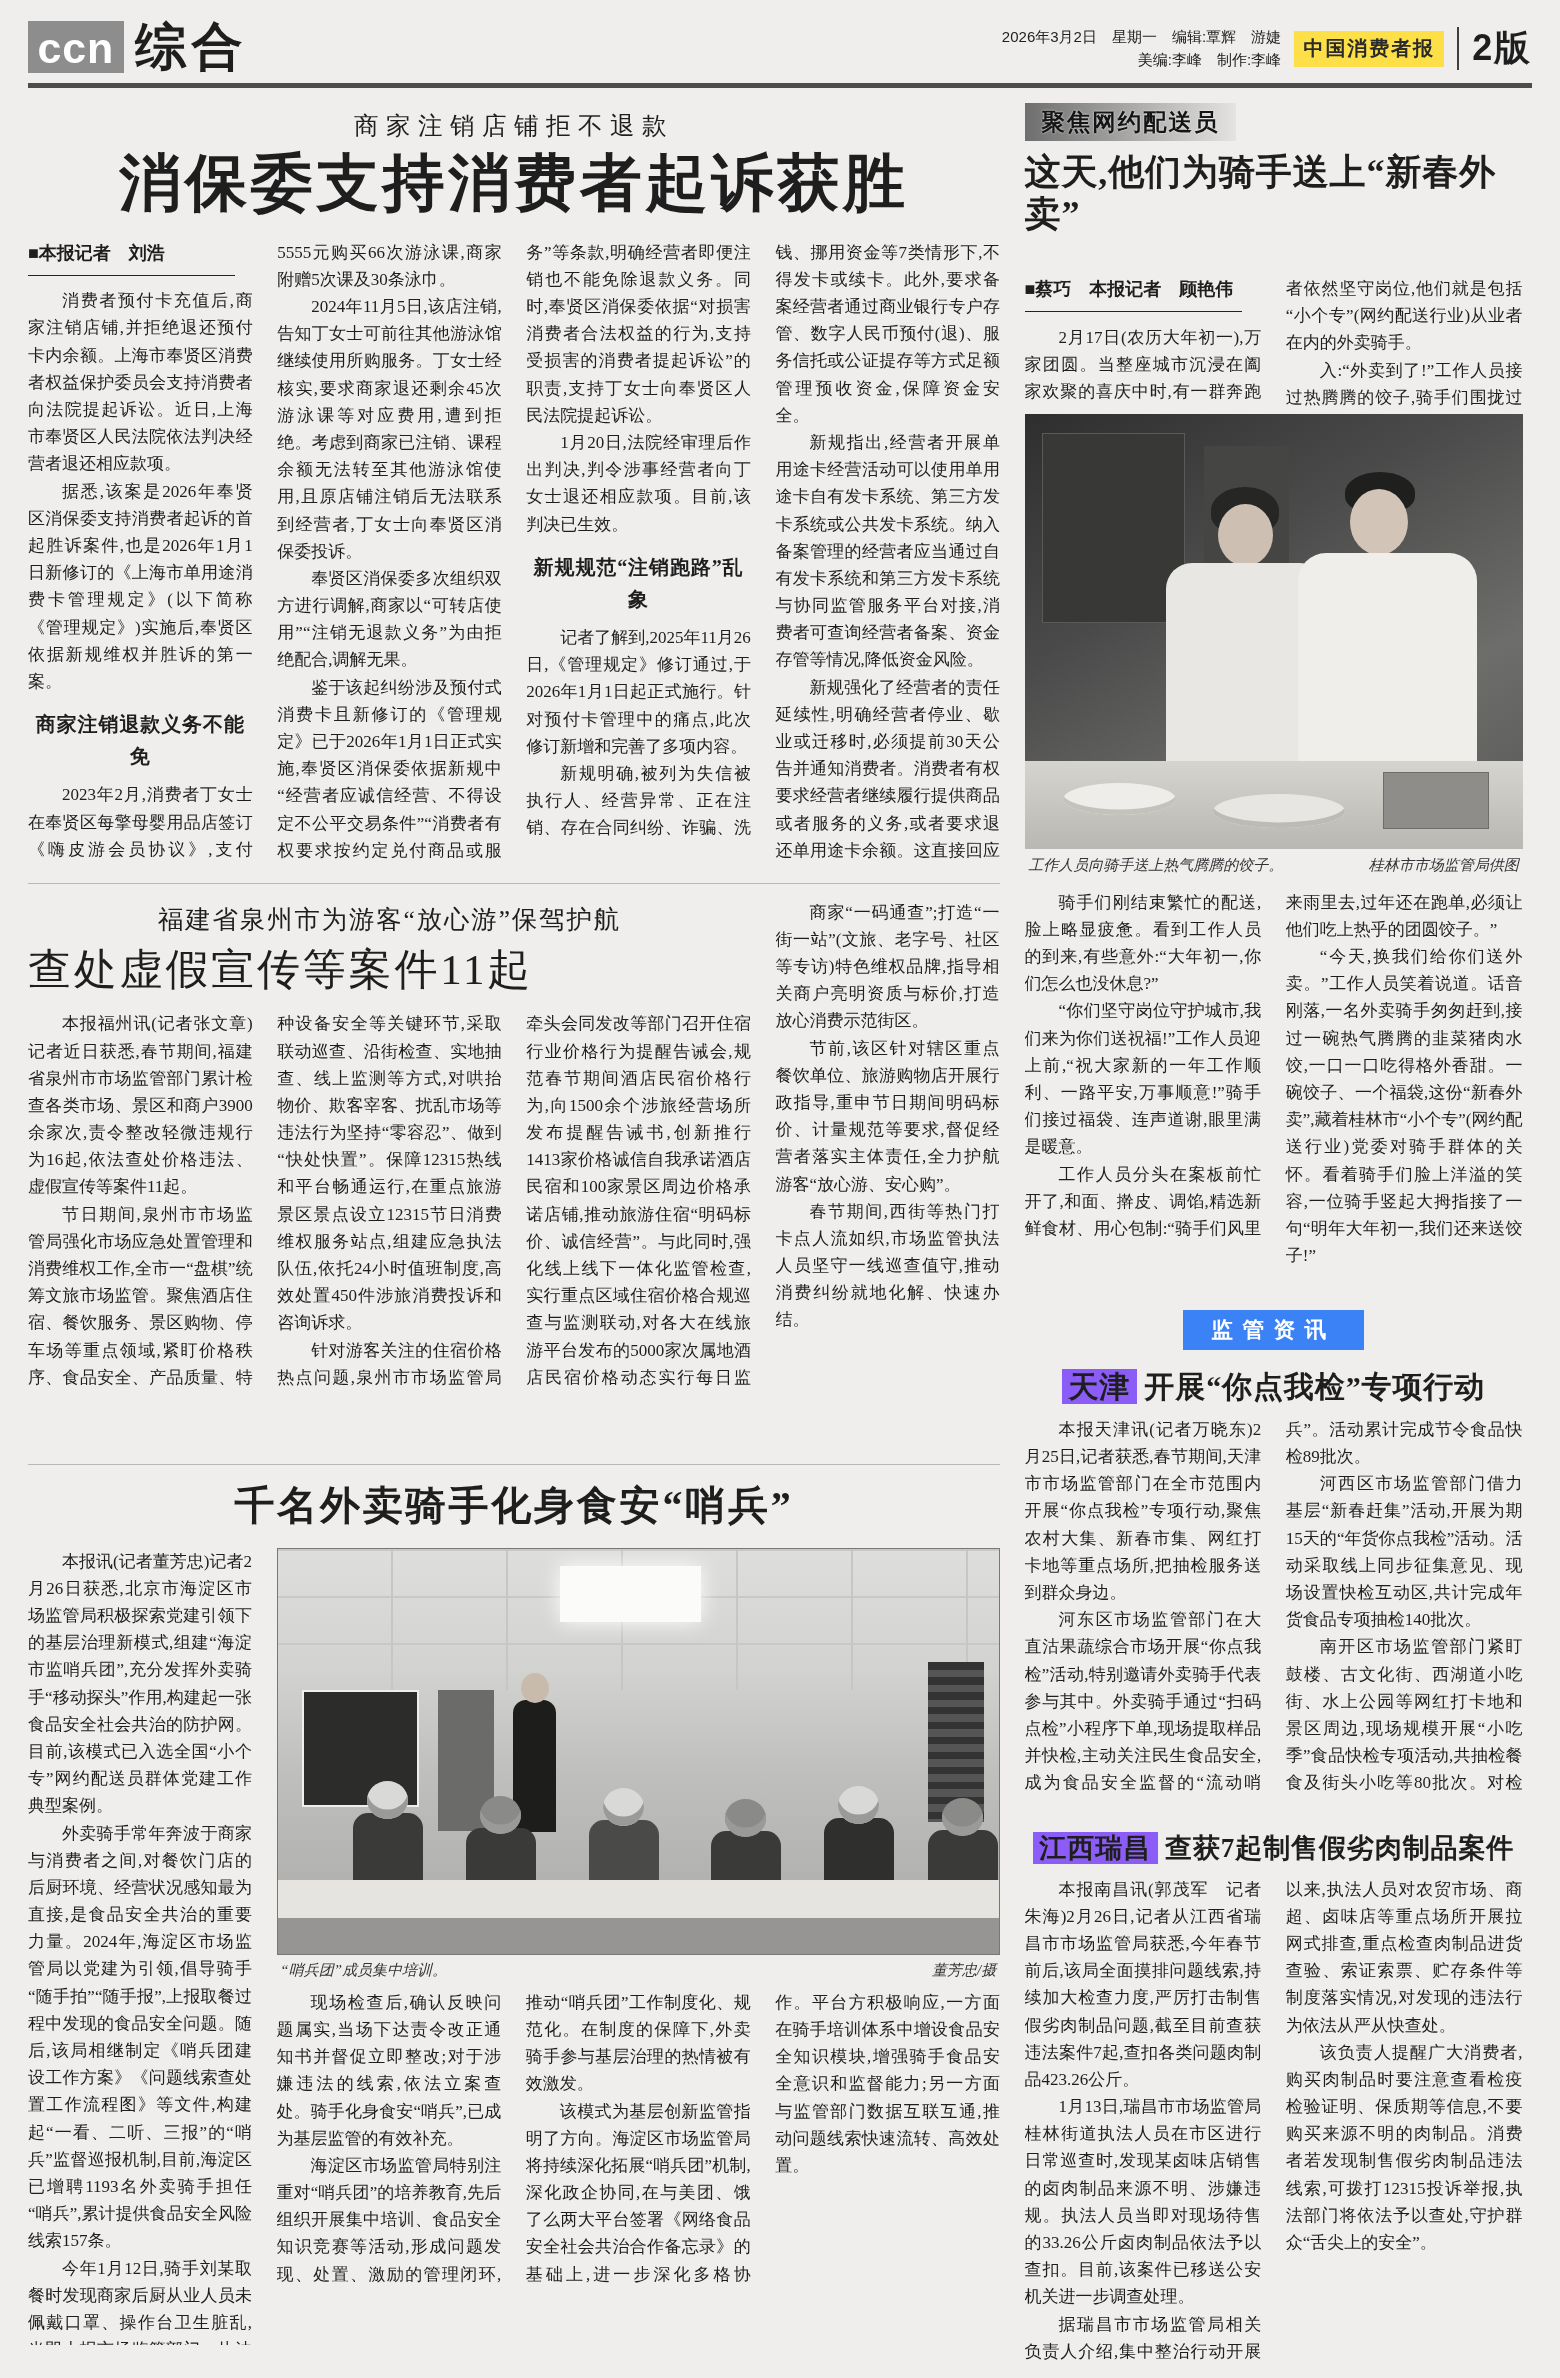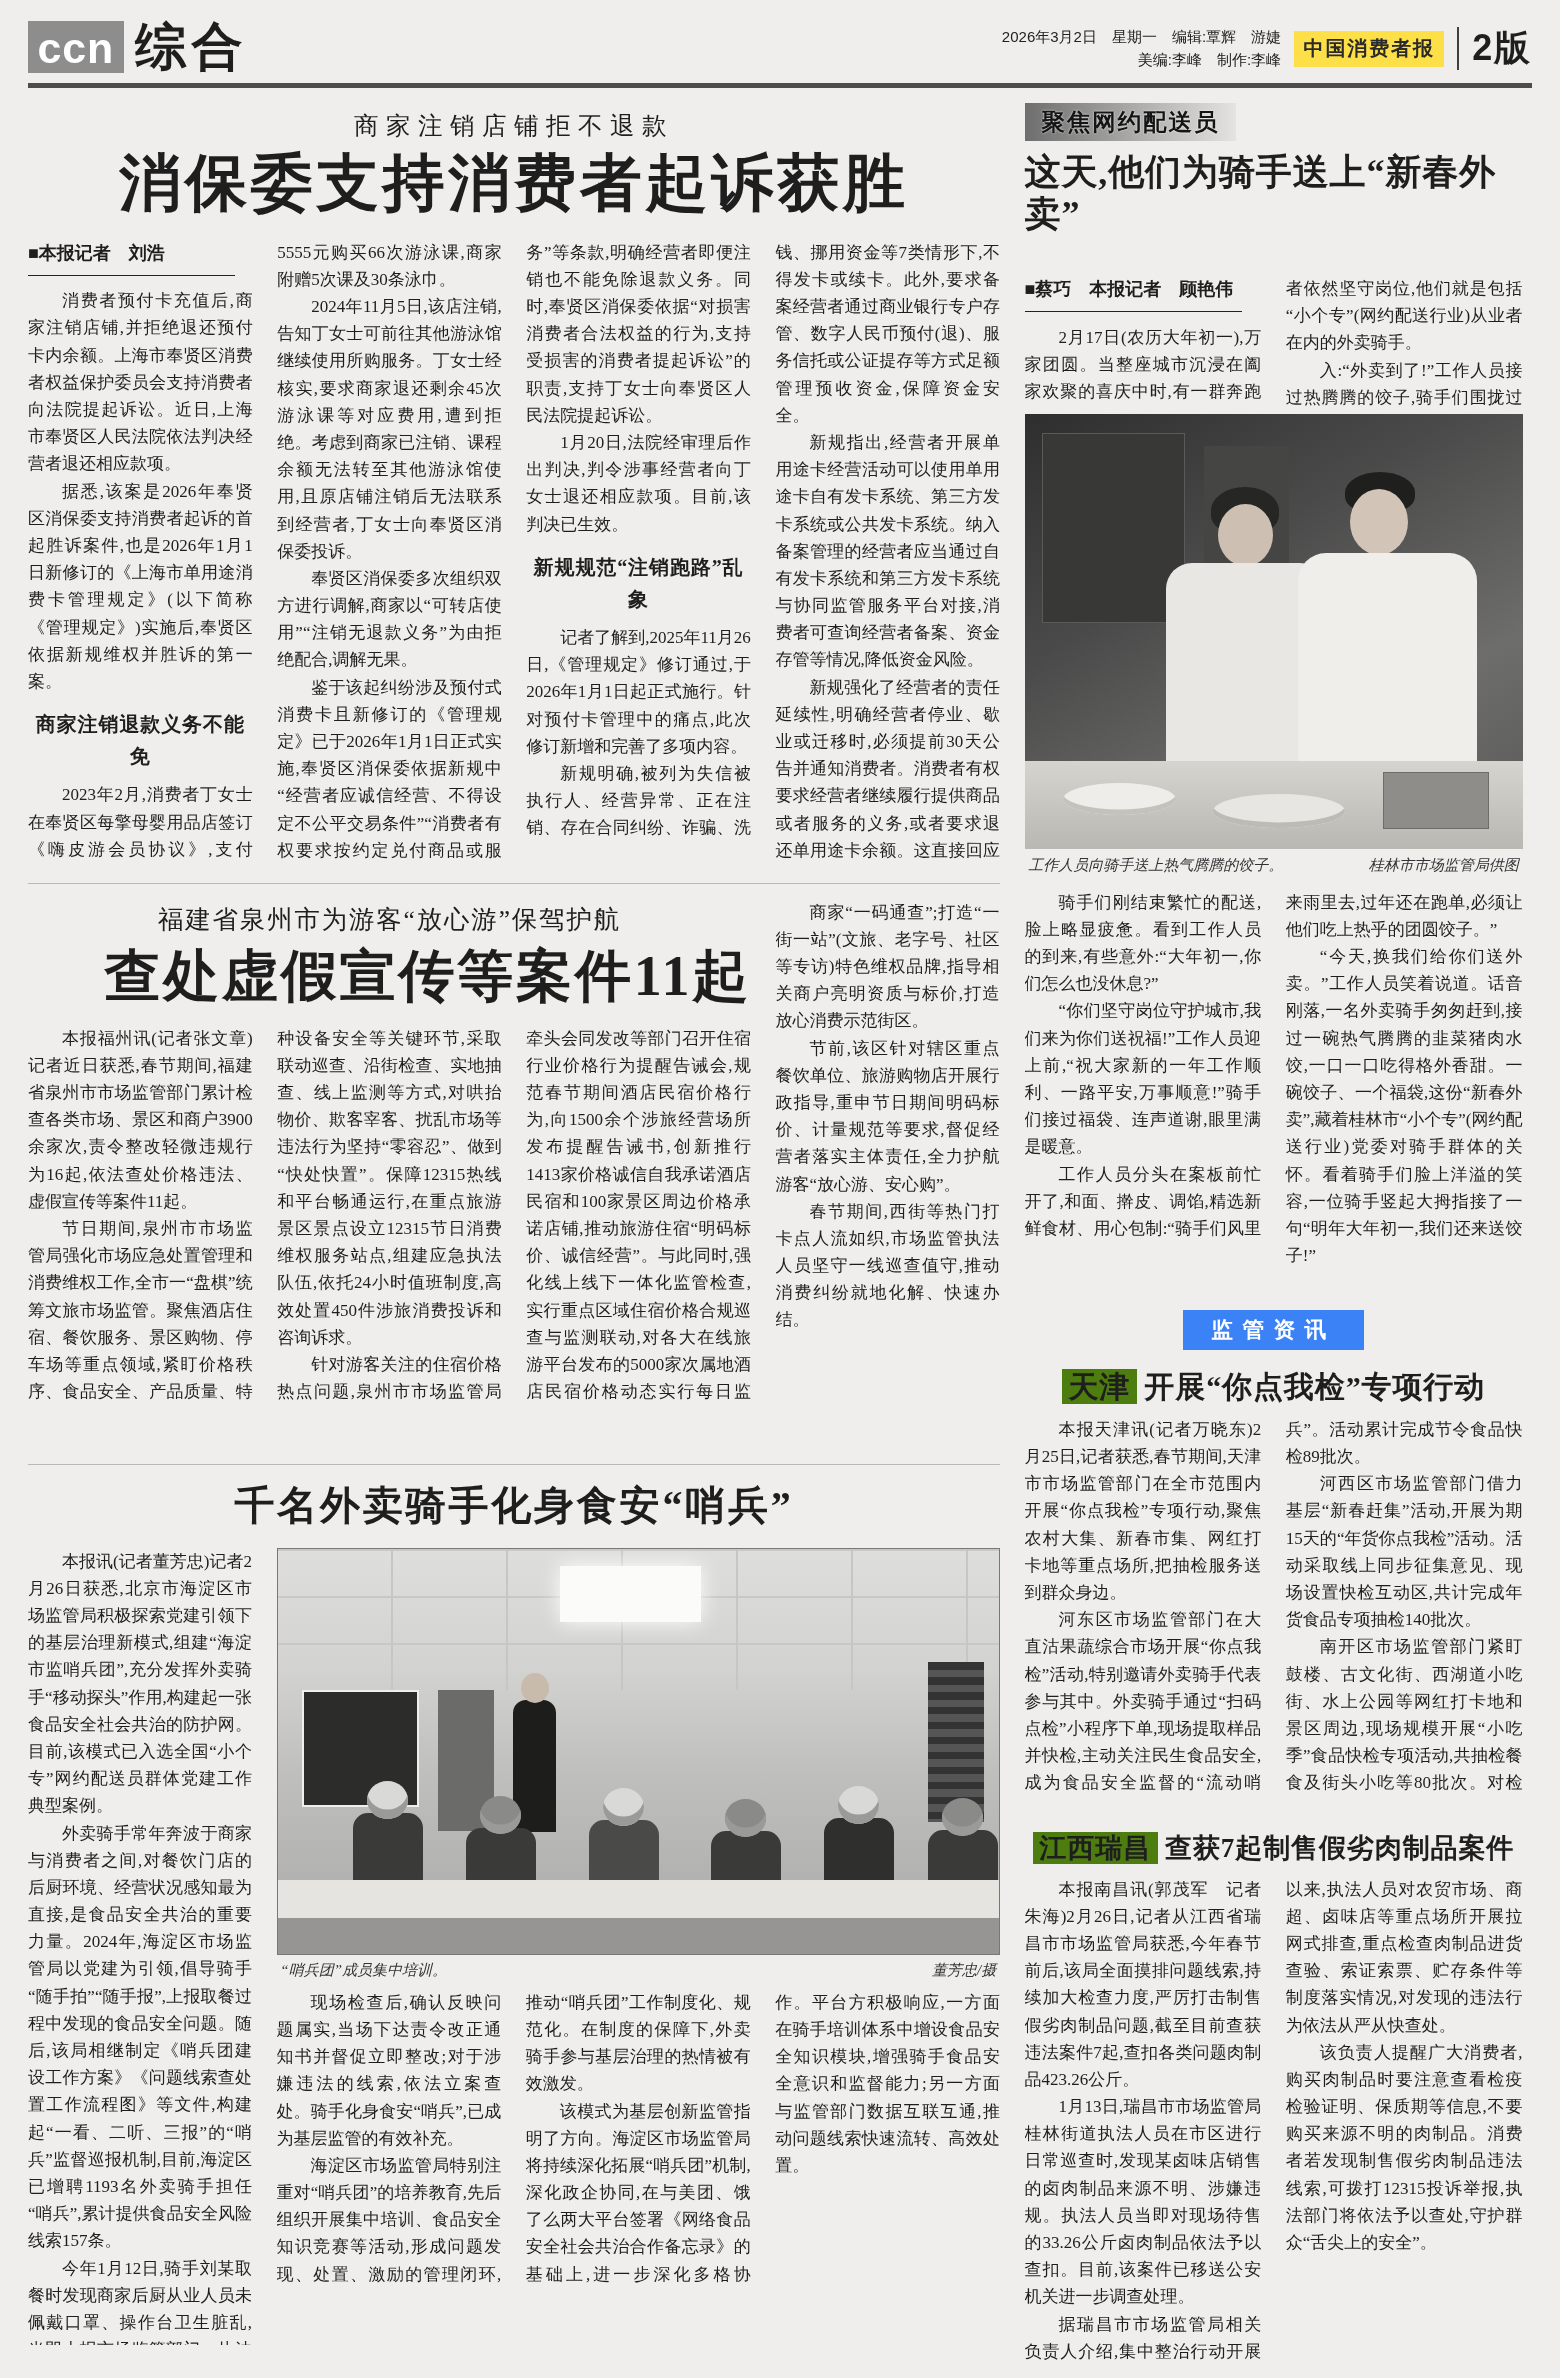--- a/index.html
+++ b/index.html
@@ -40,21 +40,21 @@
   
   .a1-kicker{text-align:center;font-size:24.5px;letter-spacing:7.5px;margin:5.6px 0 0;}
   .a1-headline{text-align:center;font-size:62px;font-weight:900;letter-spacing:3.8px;margin:7.5px 0 21px;line-height:1.1;}
   .a1-body{column-count:4;height:629px;}
 
   
   .a2{border-top:0.9px solid #b9b8b6;border-bottom:0.9px solid #b9b8b6;margin-top:15px;
       padding:15px 0 13px;display:flex;gap:24.5px;}
   .a2-left{width:723px;flex:0 0 723px;}
   .a2-kicker{text-align:center;font-size:25.4px;letter-spacing:1.9px;margin:4px 0 0;}
-  .a2-headline{text-align:right;font-size:56px;font-weight:700;letter-spacing:2.8px;margin:9.4px 0 17px;line-height:1.1;}
+  .a2-headline{text-align:left;font-size:43px;font-weight:400;letter-spacing:2.8px;margin:9.4px 0 17px;line-height:1.1;}
   .a2-cols{column-count:3;height:403px;}
   .a2-right{width:224px;flex:0 0 224px;height:552px;}
 
   
   .a3{margin-top:13px;}
   .a3-headline{text-align:center;font-size:40px;font-weight:900;letter-spacing:2.8px;margin:13px 0 15px;}
   .a3-body{display:flex;gap:24.5px;}
   .a3-c1{width:224px;flex:0 0 224px;height:797px;}
   .a3-main{flex:1;}
   .photo-frame{border:0.9px solid #777;background:#c9c9c7;position:relative;overflow:hidden;}
@@ -69,21 +69,21 @@
   .r1-intro{column-count:2;height:139px;margin-top:40px;}
   .photo1{height:435px;position:relative;overflow:hidden;background:#555;}
   .r1-body{column-count:2;height:399px;margin-top:5.6px;}
 
   
   .reg{margin-top:22.6px;}
   .reg-label{display:block;width:fit-content;margin:0 auto;background:#3b82f6;color:#fff;
              font-weight:bold;font-size:21.7px;letter-spacing:9.4px;padding:4.7px 28px 5.6px;}
   .reg-headline{text-align:center;font-size:30px;font-weight:900;margin:19px 0 11.3px;letter-spacing:0.9px;line-height:1.2;}
   .reg-headline.small{font-size:27px;}
-  .city{background:#4d7c0f;padding:0.9px 6.6px;margin-right:7.5px;}
+  .city{background:#8b5cf6;padding:0.9px 6.6px;margin-right:7.5px;}
   .reg-body{column-count:2;}
   .reg-body.tj{height:397px;}
   .reg-body.rc{height:508px;}
 
   
   .ph{position:absolute;}
   
   .p1-bg{inset:0;background:linear-gradient(150deg,#2e2e2e 0%,#4a4a4a 35%,#6d6d6b 70%,#585856 100%);}
   .p1-poster{left:17px;top:19px;width:141px;height:188px;background:#383836;border:0.9px solid #5a5a58;}
   .p1-poster2{left:179px;top:32px;width:85px;height:141px;background:#454543;}

